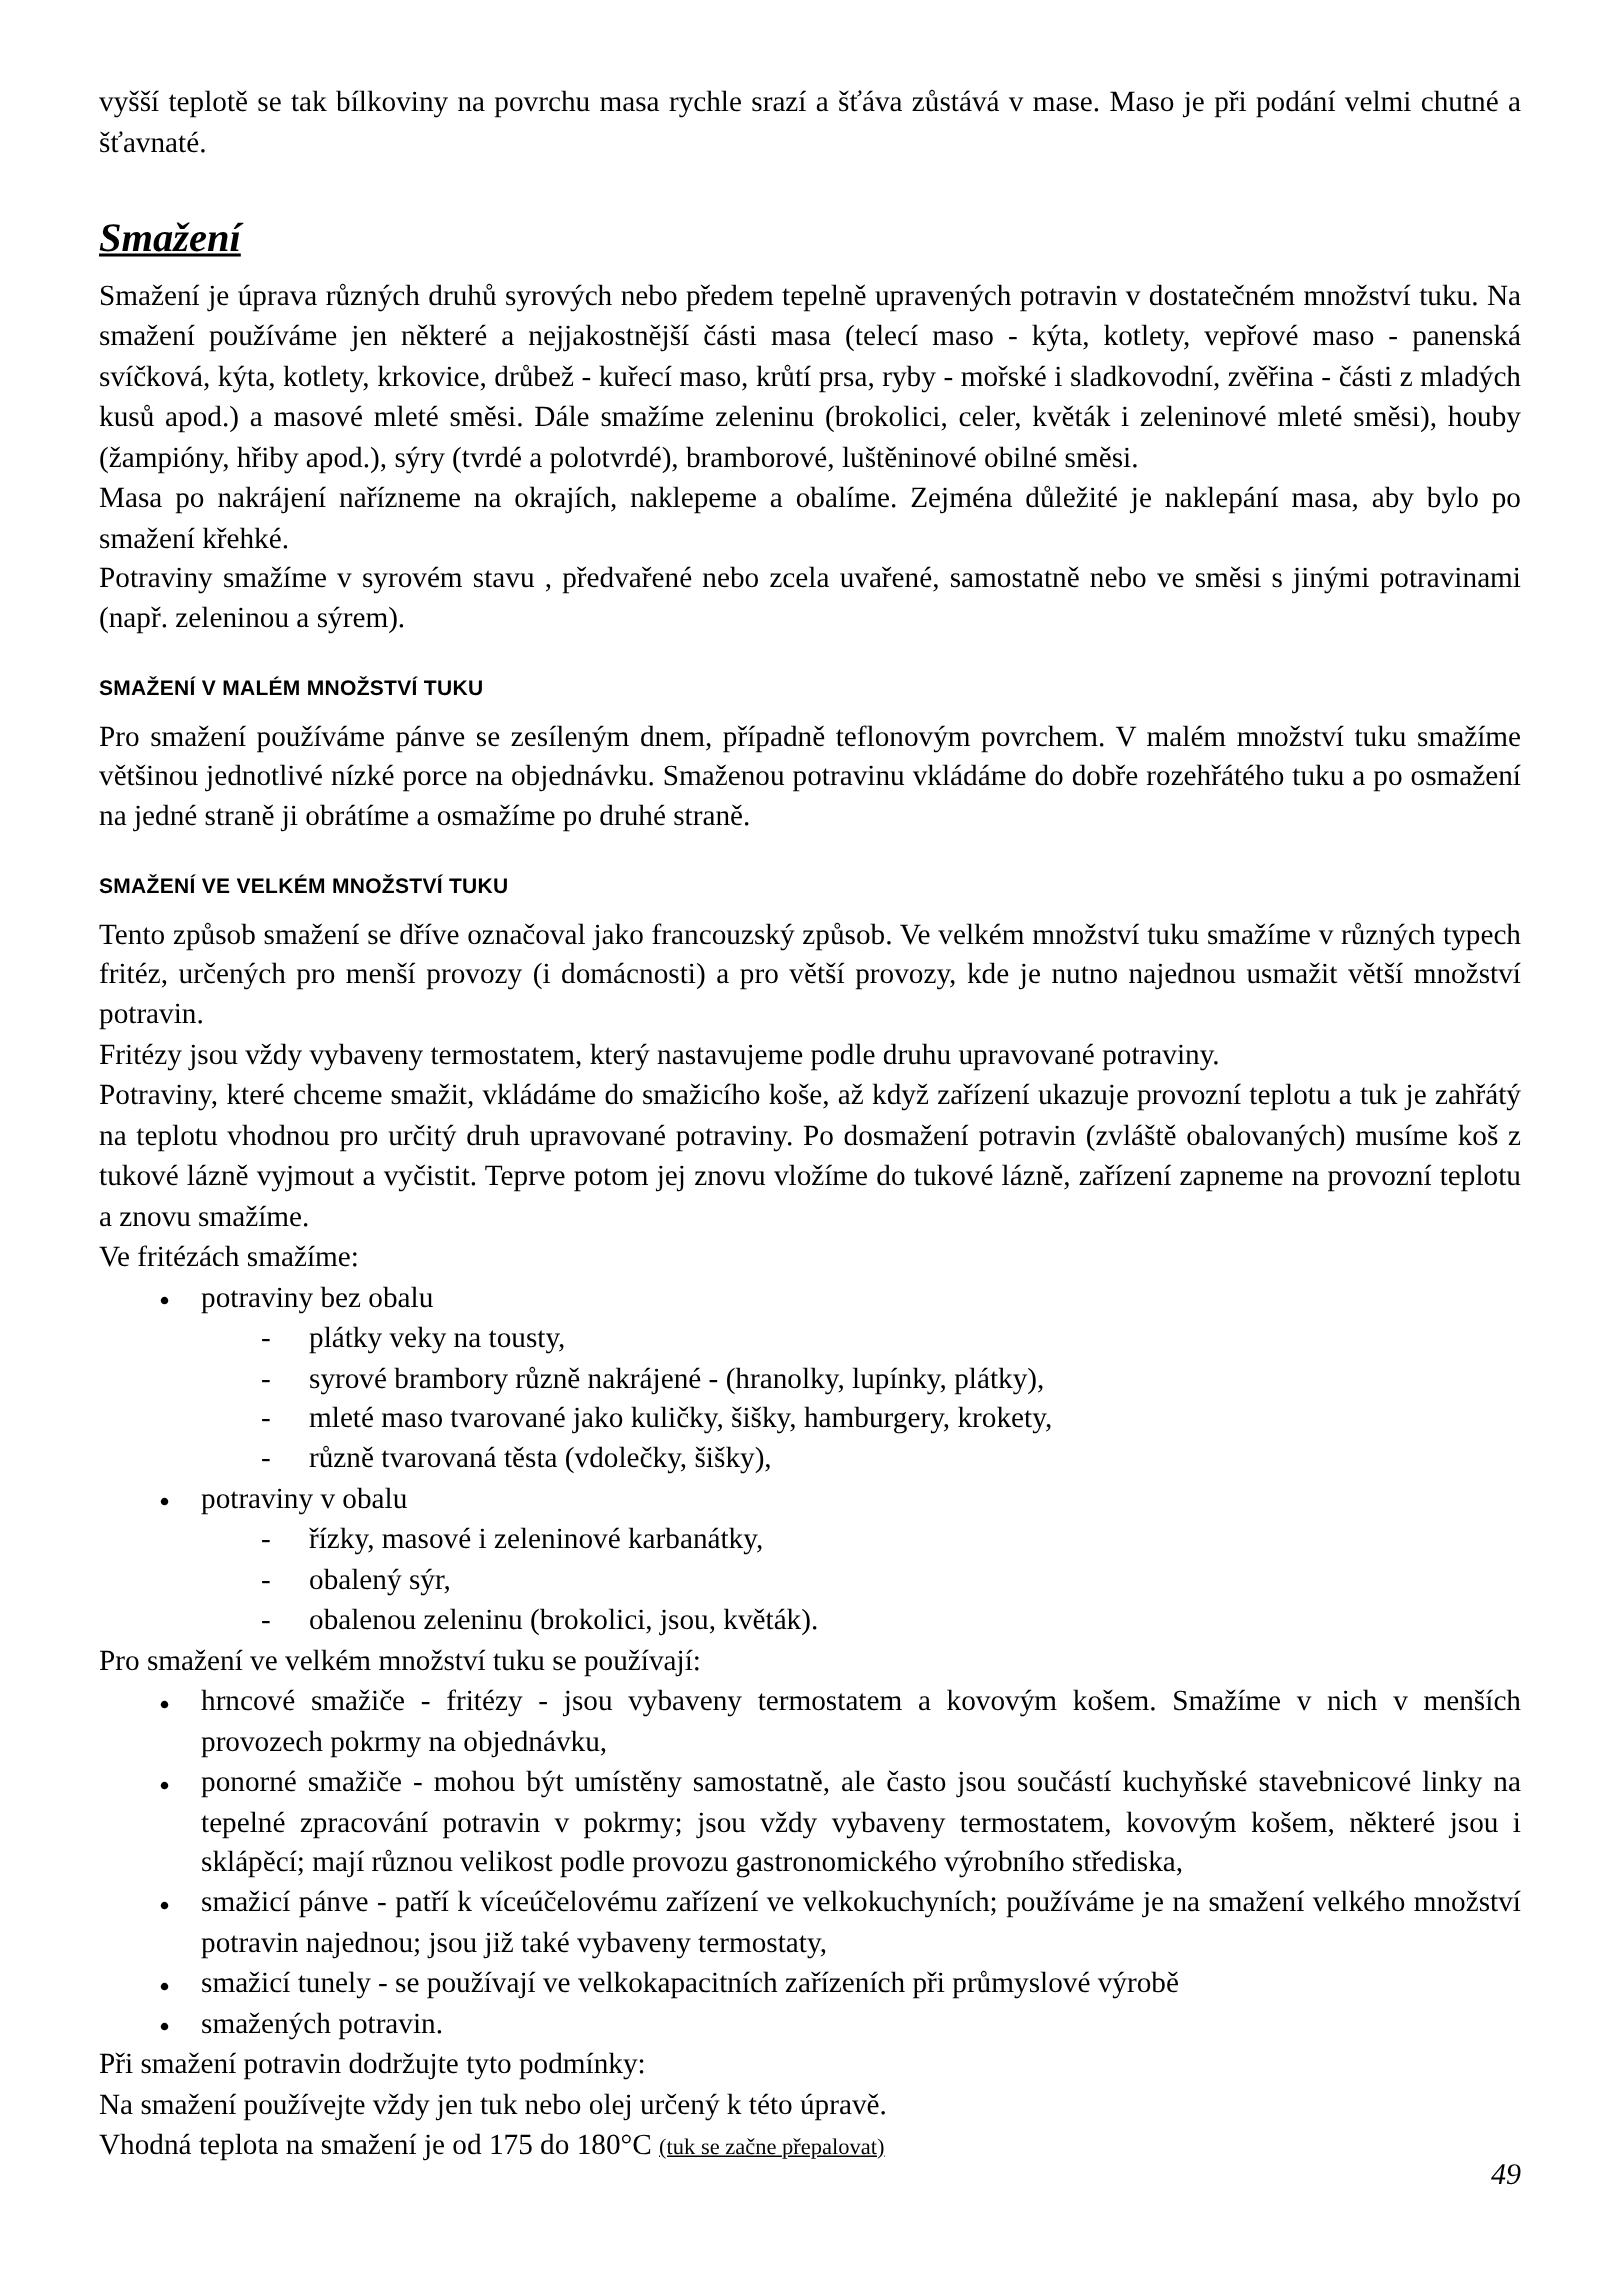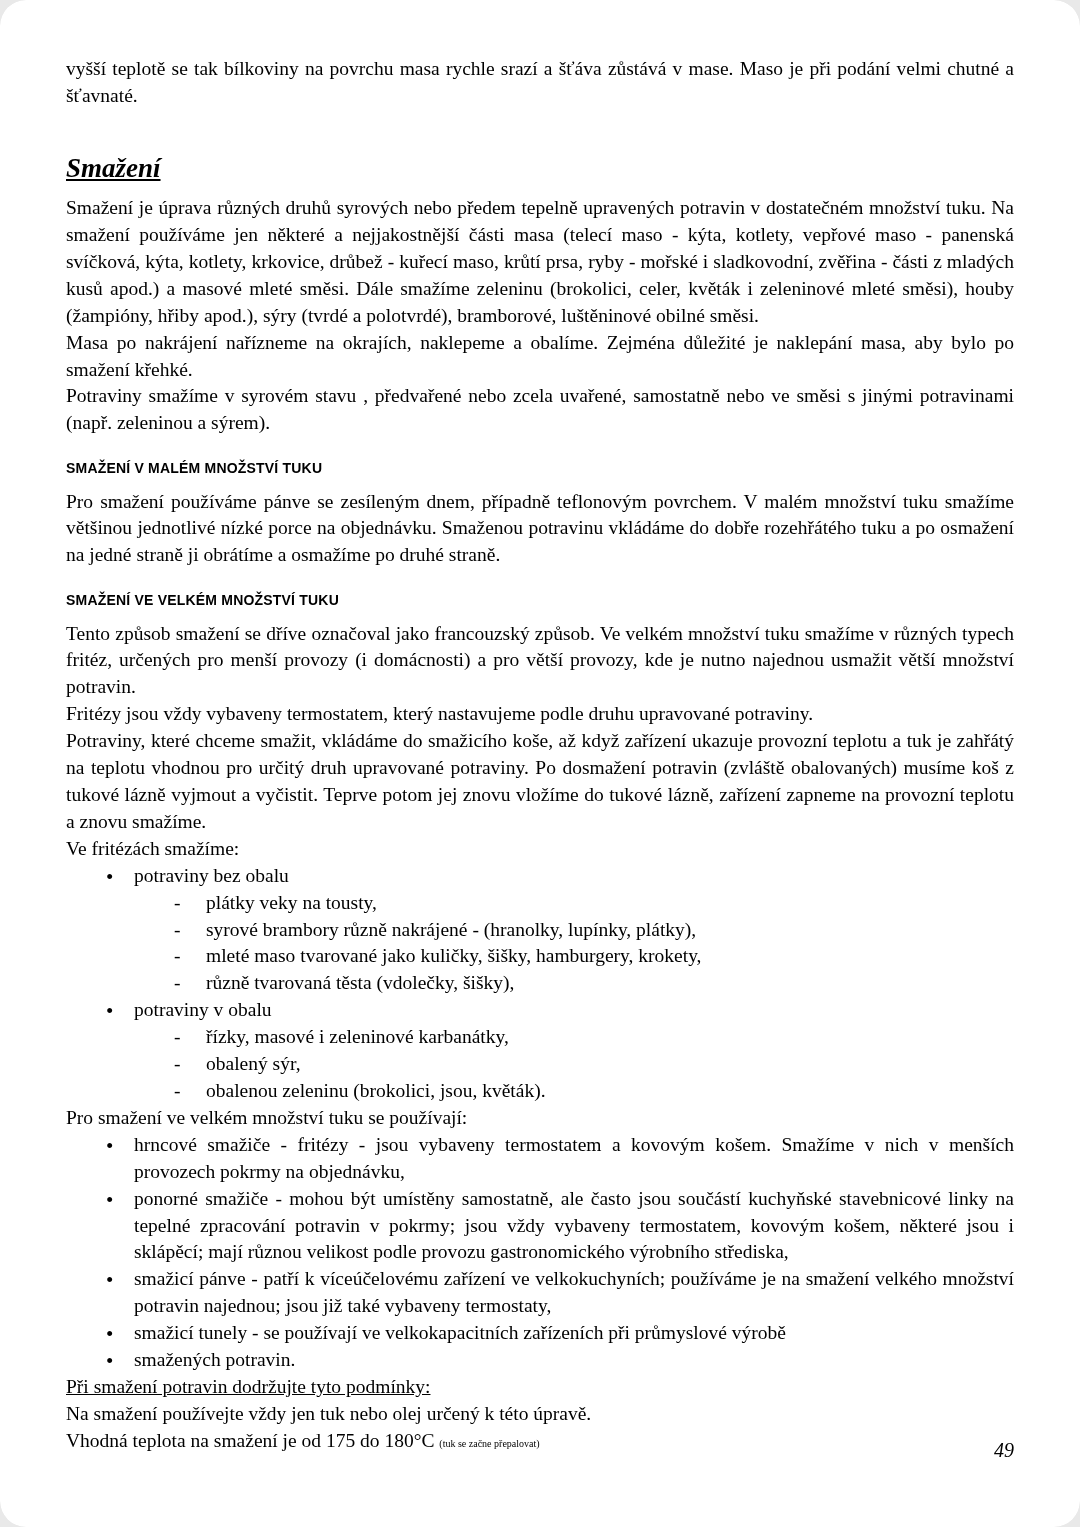--- a/index.html
+++ b/index.html
@@ -1,36 +1,36 @@
 <!DOCTYPE html>
 <html><head>
 <meta charset="utf-8">
 <style>
-  * { margin: 0; padding: 0; box-sizing: border-box; border-radius: 26px; }
+  * { margin: 0; padding: 0; box-sizing: border-box; }
   html, body { background: #e9e9e9; }
   .page {
     position: relative;
     width: 1080px;
     height: 1527px;
     margin: 0 auto;
     background: #ffffff;
     color: #000000;
     font-family: "Liberation Serif", serif;
     font-size: 19.5px;
     line-height: 1.38;
     padding: 56px 66px 0 66px;
     overflow: hidden;
   }
   p.body-text { text-align: justify; }
   .main-heading {
     font-size: 27px;
     font-weight: bold;
     font-style: italic;
     text-decoration: underline;
-    margin: 40px 0 8px 0;
+    margin: 30px 0 8px 0;
   }
   .sub-heading {
     font-family: "Liberation Sans", sans-serif;
     font-size: 14px;
     font-weight: bold;
     margin: 22px 0 10px 0;
     letter-spacing: 0.2px;
   }
   ul { list-style: none; }
   .bullet-item {
@@ -49,22 +49,22 @@
     position: relative;
     padding-left: 72px;
   }
   .dash-item::before {
     content: "-";
     position: absolute;
     left: 40px;
     top: 0;
   }
   .italic { }
-  .underline { text-decoration: underline; }
-  .small-note { font-size: 10px; }
+  .underline { }
+  .small-note { font-size: 15px; text-decoration: underline; }
   .page-number {
     position: absolute;
     right: 66px;
     bottom: 62px;
     font-size: 20px;
     font-style: italic;
   }
 </style>
 </head>
 <body>

